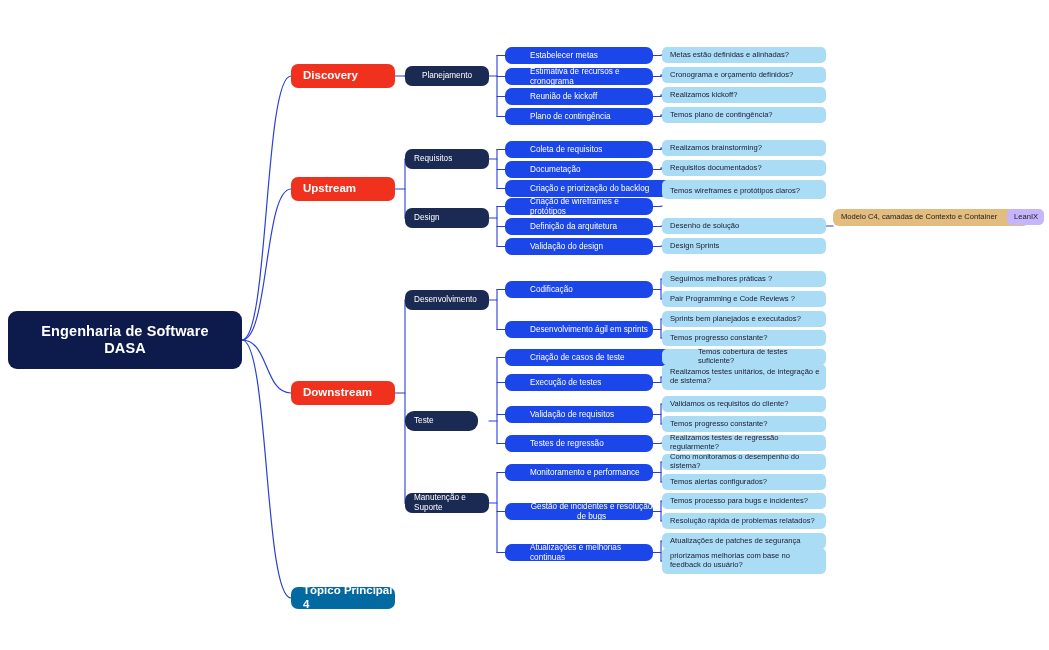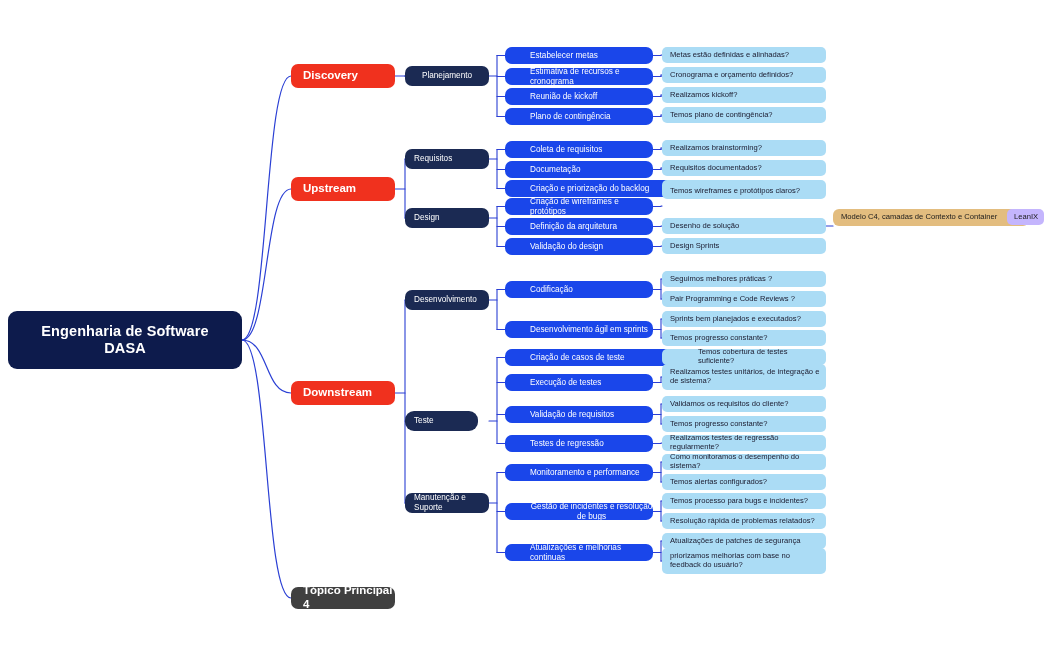--- a/index.html
+++ b/index.html
@@ -53,21 +53,21 @@
   .n-l1 {
     background: #f0311e;
     color: #ffffff;
     font-weight: bold;
     font-size: 11.5px;
     padding-left: 12px;
     border-radius: 7px;
   }
   
   .n-l1b {
-    background: #404040;
+    background: #0369a1;
     color: #ffffff;
     font-weight: bold;
     font-size: 11.5px;
     padding-left: 12px;
     border-radius: 7px;
   }
   
   .n-l2 {
     background: #1b2a53;
     color: #ffffff;

